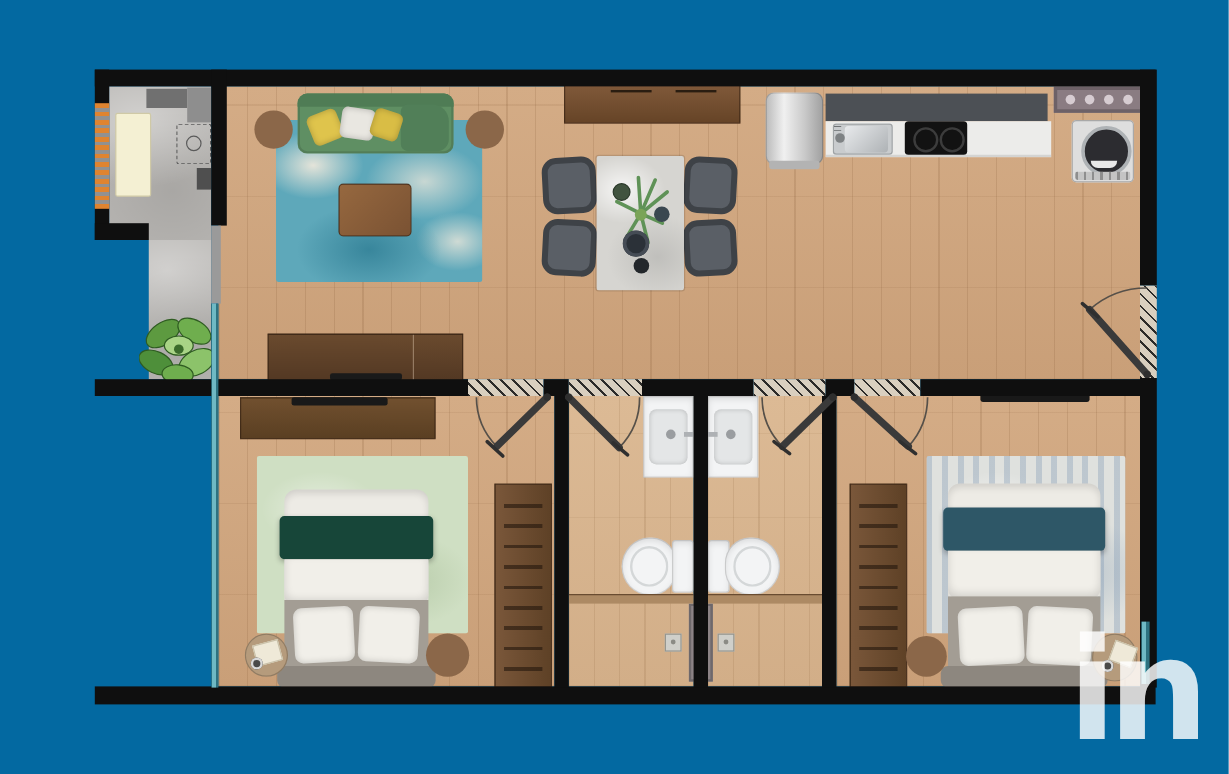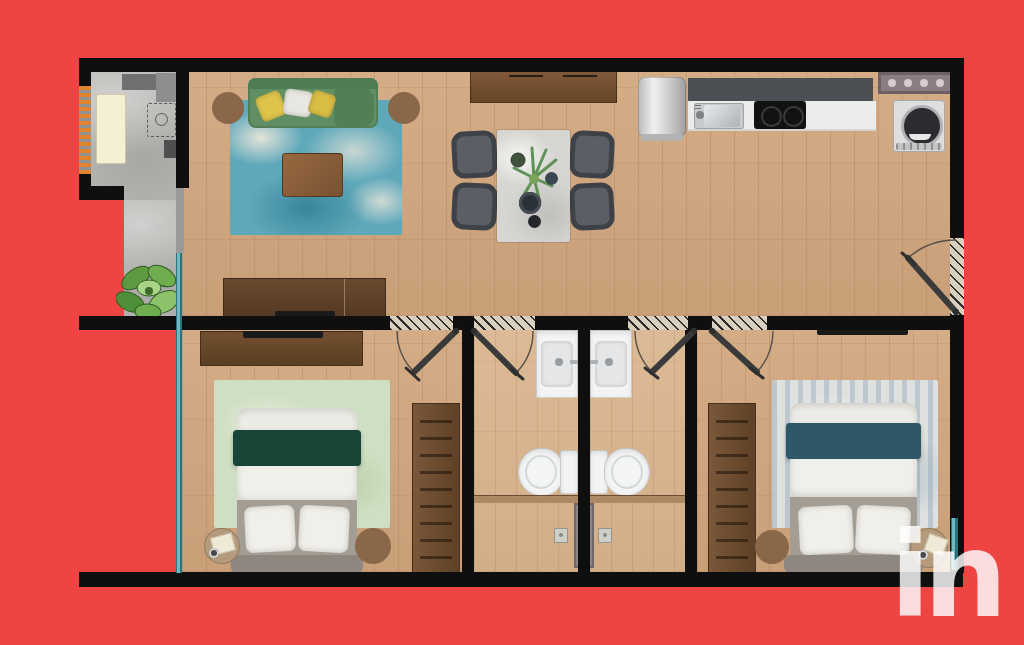--- a/index.html
+++ b/index.html
@@ -1,16 +1,16 @@
 <!DOCTYPE html>
 <html><head>
 <meta charset="utf-8">
 <style>
   html,body{margin:0;padding:0;background:#fff;font-family:"DejaVu Sans",sans-serif}
-  .plan{position:relative;width:1024px;height:645px;background:#ef4444;overflow:hidden}
+  .plan{position:relative;width:1024px;height:645px;background:#0369a1;overflow:hidden}
   .abs{position:absolute}
   .wall{position:absolute;background:#0f0f0f}
   .wood{position:absolute;
     background:
       repeating-linear-gradient(90deg, rgba(122,80,44,.17) 0 1px, rgba(122,80,44,0) 1px 24px),
       repeating-linear-gradient(0deg, rgba(122,80,44,.10) 0 1px, rgba(0,0,0,0) 1px 76px),
       linear-gradient(180deg,#d4ac86,#c99f78);}
   .woodlight{position:absolute;
     background:
       repeating-linear-gradient(90deg, rgba(130,90,50,.15) 0 1px, rgba(130,90,50,0) 1px 21px),

